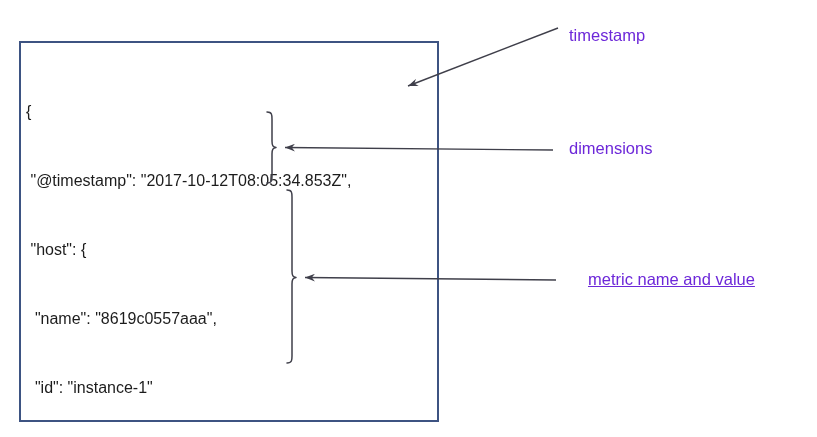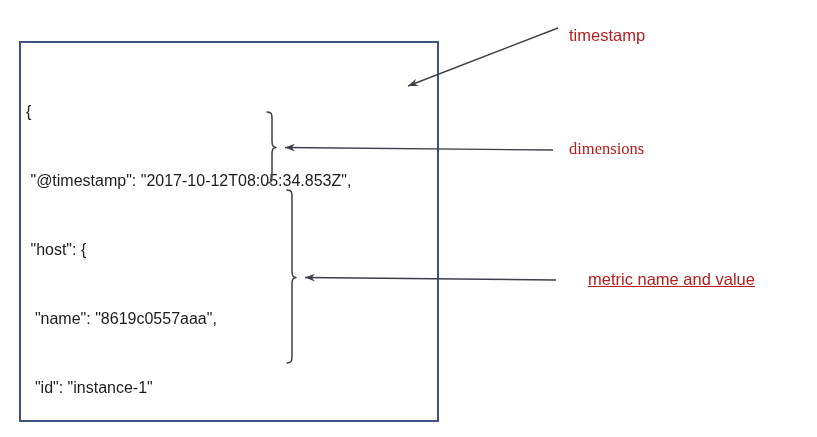--- a/index.html
+++ b/index.html
@@ -58,25 +58,25 @@
     width: 817px;
     height: 437px;
     pointer-events: none;
   }
 
   
   .callout-label {
     position: absolute;
     font-family: "Liberation Sans", sans-serif;
     font-size: 16.5px;
-    color: #b91c1c;
+    color: #6d28d9;
     white-space: nowrap;
   }
   #label-timestamp { left: 569px; top: 26px; }
-  #label-dimensions { left: 569px; top: 139px; font-family: Liberation Serif, serif; }
+  #label-dimensions { left: 569px; top: 139px; }
   #label-metric { left: 588px; top: 270px; text-decoration: underline; }
 </style>
 </head>
 <body>
 
 <div id="stage">
 
   <div id="json-box"></div>
 
   <div id="json-code">

